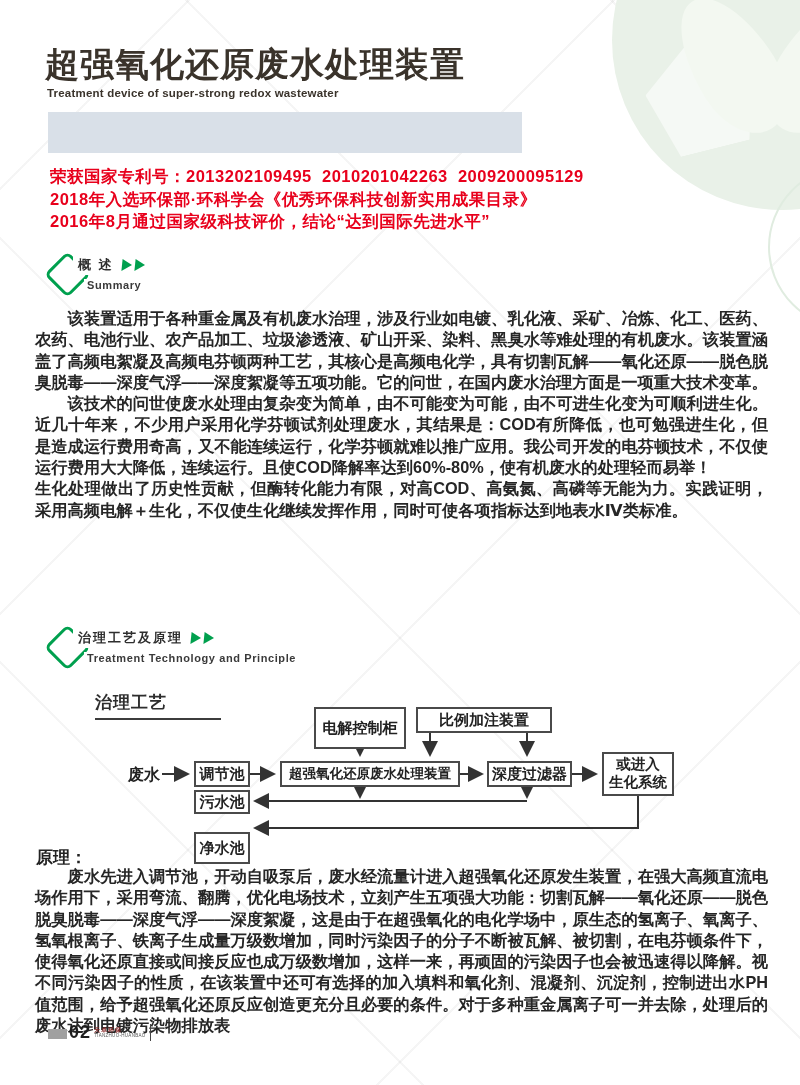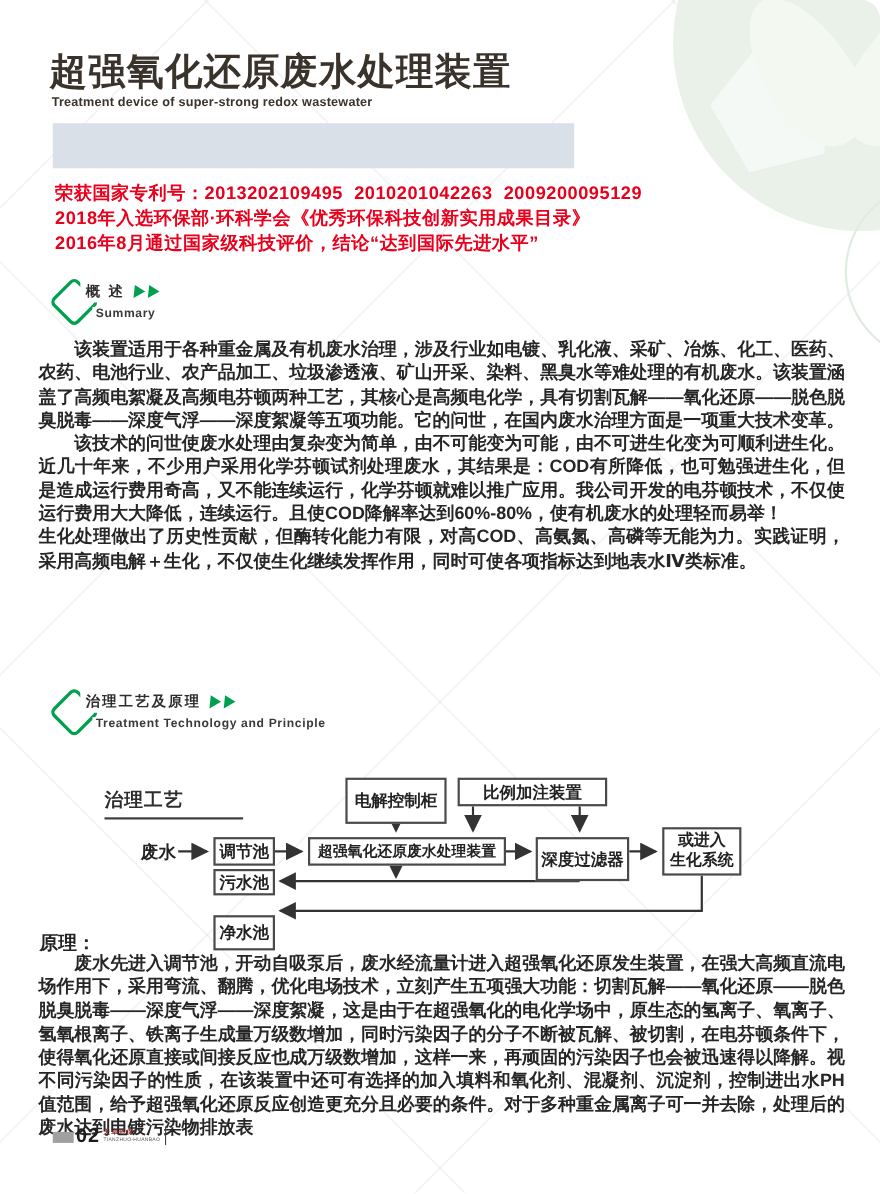--- a/index.html
+++ b/index.html
@@ -6,21 +6,20 @@
   .page{
     position:relative;
     width:800px;height:1085px;
     background-color:#ffffff;
     background-image:
       repeating-linear-gradient(45deg, transparent 0 298px, rgba(130,130,130,0.08) 298px 300px),
       repeating-linear-gradient(-45deg, transparent 0 298px, rgba(130,130,130,0.08) 298px 300px);
     overflow:hidden;
     font-family:"Liberation Sans","DejaVu Sans",sans-serif;
     color:#252525;
-    border-radius:17px;
   }
   
   .wm-circle{position:absolute;left:612px;top:-130px;width:340px;height:340px;border-radius:50%;background:#e9f1e8;}
   .wm-leaf{position:absolute;background:#f3f8f1;border-radius:50% 50% 50% 50%/60% 60% 40% 40%;}
   .wm-leaf.l1{left:80px;top:120px;width:80px;height:150px;transform:rotate(-32deg);}
   .wm-leaf.l2{left:170px;top:120px;width:80px;height:150px;transform:rotate(32deg);}
   .wm-pent{position:absolute;width:110px;height:110px;background:rgba(255,255,255,0.55);clip-path:polygon(50% 0,100% 38%,82% 100%,18% 100%,0 38%);}
   .wm-pent.p1{left:35px;top:170px;transform:rotate(-14deg);}
   .wm-pent.p2{left:190px;top:165px;transform:rotate(12deg);}
   .wm-arc{position:absolute;left:768px;top:165px;width:160px;height:160px;border-radius:50%;border:2px solid #e0ece0;}
@@ -37,21 +36,21 @@
   .sec-titles{position:relative;margin-left:22px;}
   .sec-title-row{display:flex;align-items:center;}
   .sec-cn{background:#fff;padding:1px 5px;font-size:13px;font-weight:700;color:#2e2e2e;letter-spacing:2px;}
   .tri{display:inline-block;width:0;height:0;border-left:10px solid #00a04e;border-top:6px solid transparent;border-bottom:6px solid transparent;margin-left:3px;transform:skewX(-6deg);}
   .sec-en{font-size:11px;font-weight:700;color:#3a3a3a;margin-left:11px;letter-spacing:0.6px;background:#fff;display:inline-block;padding:0 3px;}
   
   .body-text{position:absolute;left:35px;top:308px;width:733px;font-size:16.3px;font-weight:600;line-height:21.3px;text-align:justify;color:#262626;}
   .body-text p{margin:0;text-indent:2em;}
   .body-text p.no-indent{text-indent:0;}
   
-  .sub-label{position:absolute;left:95px;top:716px;font-size:17px;font-weight:700;color:#2e2e2e;letter-spacing:1px;width:126px;padding-bottom:4px;border-bottom:2px solid #3c3c3c;background:#fff;}
+  .sub-label{position:absolute;left:95px;top:691px;font-size:17px;font-weight:700;color:#2e2e2e;letter-spacing:1px;width:126px;padding-bottom:4px;border-bottom:2px solid #3c3c3c;background:#fff;}
   
   .flow{position:absolute;left:0;top:695px;width:800px;height:165px;}
   .flow svg{position:absolute;left:0;top:0;}
   .fnode{position:absolute;border:2px solid #4a4a4a;background:#fff;display:flex;align-items:center;justify-content:center;font-weight:700;color:#222;box-sizing:border-box;}
   .flabel{position:absolute;font-weight:700;color:#222;font-size:16px;background:transparent;}
   .two-line{white-space:pre-line;text-align:center;line-height:18px;font-family:Liberation Mono, monospace;}
   
   .principle-label{position:absolute;left:36px;top:846px;font-size:17px;font-weight:800;color:#222;}
   .principle-text{position:absolute;left:35px;top:866px;width:733px;font-size:16.3px;font-weight:600;line-height:21.3px;text-align:justify;text-indent:2em;color:#262626;}
   
@@ -137,21 +136,21 @@
         <line x1="527" y1="92" x2="527" y2="102" marker-end="url(#ah)"></line>
         <line x1="527" y1="106" x2="255" y2="106" marker-end="url(#ah)"></line>
         <polyline points="638,101 638,133 255,133" marker-end="url(#ah)"></polyline>
       </g>
     </svg>
     <div class="flabel" style="left:128px;top:70px;">废水</div>
     <div class="fnode" style="left:314px;top:12px;width:92px;height:42px;font-size:15px;">电解控制柜</div>
     <div class="fnode" style="left:416px;top:12px;width:136px;height:26px;font-size:15px;">比例加注装置</div>
     <div class="fnode" style="left:194px;top:66px;width:56px;height:26px;font-size:15px;">调节池</div>
     <div class="fnode" style="left:280px;top:66px;width:180px;height:26px;font-size:13.5px;">超强氧化还原废水处理装置</div>
-    <div class="fnode" style="left:487px;top:66px;width:85px;height:40px;font-size:15px;">深度过滤器</div>
+    <div class="fnode" style="left:487px;top:66px;width:85px;height:26px;font-size:15px;">深度过滤器</div>
     <div class="fnode two-line" style="left:602px;top:57px;width:72px;height:44px;font-size:14.5px;">或进入
 生化系统</div>
     <div class="fnode" style="left:194px;top:95px;width:56px;height:24px;font-size:15px;">污水池</div>
     <div class="fnode" style="left:194px;top:137px;width:56px;height:32px;font-size:15px;">净水池</div>
   </div>
 
   <div class="principle-label">原理：</div>
   <div class="principle-text">废水先进入调节池，开动自吸泵后，废水经流量计进入超强氧化还原发生装置，在强大高频直流电场作用下，采用弯流、翻腾，优化电场技术，立刻产生五项强大功能：切割瓦解——氧化还原——脱色脱臭脱毒——深度气浮——深度絮凝，这是由于在超强氧化的电化学场中，原生态的氢离子、氧离子、氢氧根离子、铁离子生成量万级数增加，同时污染因子的分子不断被瓦解、被切割，在电芬顿条件下，使得氧化还原直接或间接反应也成万级数增加，这样一来，再顽固的污染因子也会被迅速得以降解。视不同污染因子的性质，在该装置中还可有选择的加入填料和氧化剂、混凝剂、沉淀剂，控制进出水PH值范围，给予超强氧化还原反应创造更充分且必要的条件。对于多种重金属离子可一并去除，处理后的废水达到电镀污染物排放表</div>
 
   <div class="footer">

